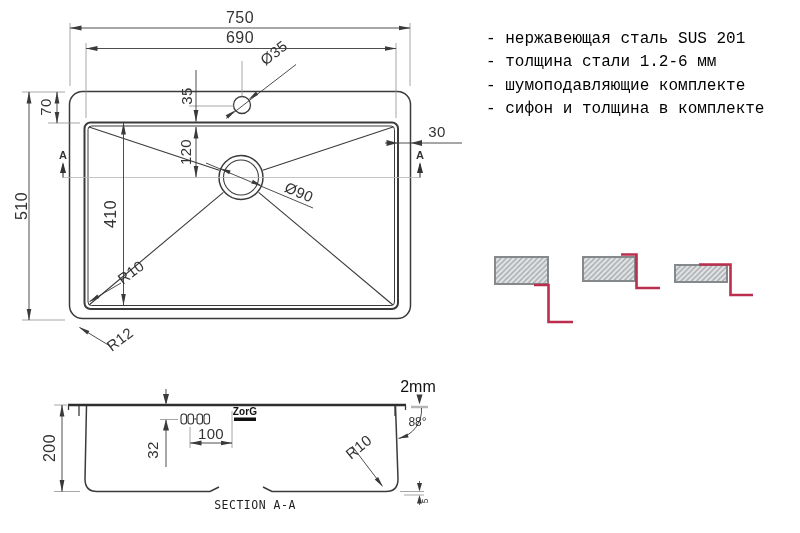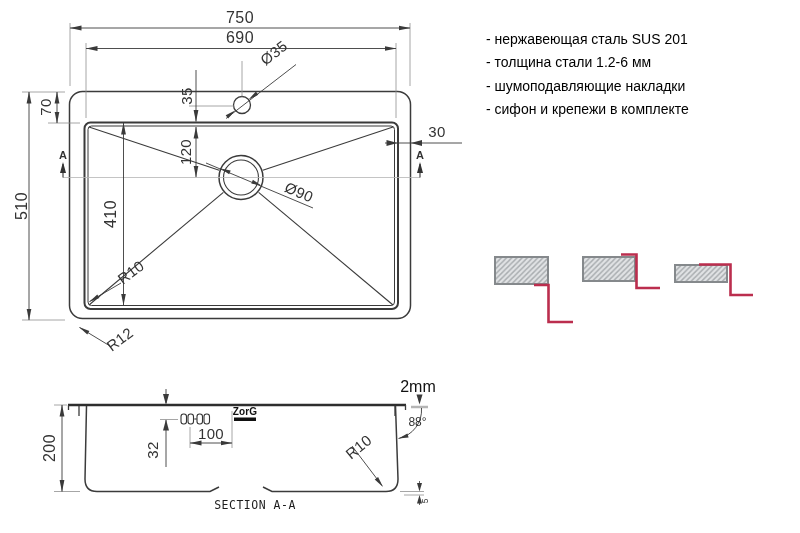--- a/index.html
+++ b/index.html
@@ -4,21 +4,21 @@
 <style>
   html,body{margin:0;padding:0;background:#fff;}
   .stage{position:relative;width:800px;height:533px;background:#ffffff;overflow:hidden;
          font-family:"Liberation Sans",sans-serif;}
   svg text{font-family:"Liberation Sans",sans-serif;fill:#333;}
   .dim{font-size:15px;letter-spacing:.3px;}
   .dim-lg{font-size:16px;letter-spacing:.5px;}
   .marker-a{font-size:11px;font-weight:600;}
   .sec-label{font-family:"DejaVu Sans Mono",monospace;font-size:11.5px;letter-spacing:.5px;fill:#1e1e1e;}
   .logo-txt{font-size:10px;font-weight:bold;fill:#111;letter-spacing:.2px;}
-  .specs{position:absolute;left:486px;top:28px;width:300px;font-size:14px;line-height:23.4px;color:#000;}
+  .specs{position:absolute;left:486px;top:28px;width:300px;font-size:16px;line-height:23.4px;color:#000;font-family:Liberation Mono, monospace;}
   .install-title{position:absolute;left:489px;top:206px;font-family:"Liberation Serif",serif;
                  font-size:27px;color:#000;white-space:nowrap;}
 </style>
 </head>
 <body>
 
 <div class="stage">
 
   <svg width="470" height="533" viewBox="0 0 470 533" style="position:absolute;left:0;top:0">
     <defs>
@@ -216,22 +216,22 @@
         <text transform="translate(427.5 501) rotate(-90)" text-anchor="middle" style="font-size:8.5px;">5</text>
       </g>
 
       <text x="255" y="509" text-anchor="middle" class="sec-label">SECTION A-A</text>
     </g>
   </svg>
 
   <div class="specs">
     <div>- нержавеющая сталь SUS 201</div>
     <div>- толщина стали 1.2-6 мм</div>
-    <div>- шумоподавляющие накладки</div>
-    <div>- сифон и крепежи в комплекте</div>
+    <div>- шумоподавляющие комплекте</div>
+    <div>- сифон и толщина в комплекте</div>
   </div>
 
 
   <svg width="290" height="88" viewBox="480 246 290 88" style="position:absolute;left:480px;top:246px">
     <defs>
       <pattern id="hatch" patternUnits="userSpaceOnUse" width="5.2" height="5.2">
         <rect x="0" y="0" width="5.2" height="5.2" fill="#e1e3e5"></rect>
         <path d="M0,5.2 L5.2,0 M-1.3,1.3 L1.3,-1.3 M3.9,6.5 L6.5,3.9" stroke="#a9adb0" stroke-width="1.4"></path>
       </pattern>
     </defs>

